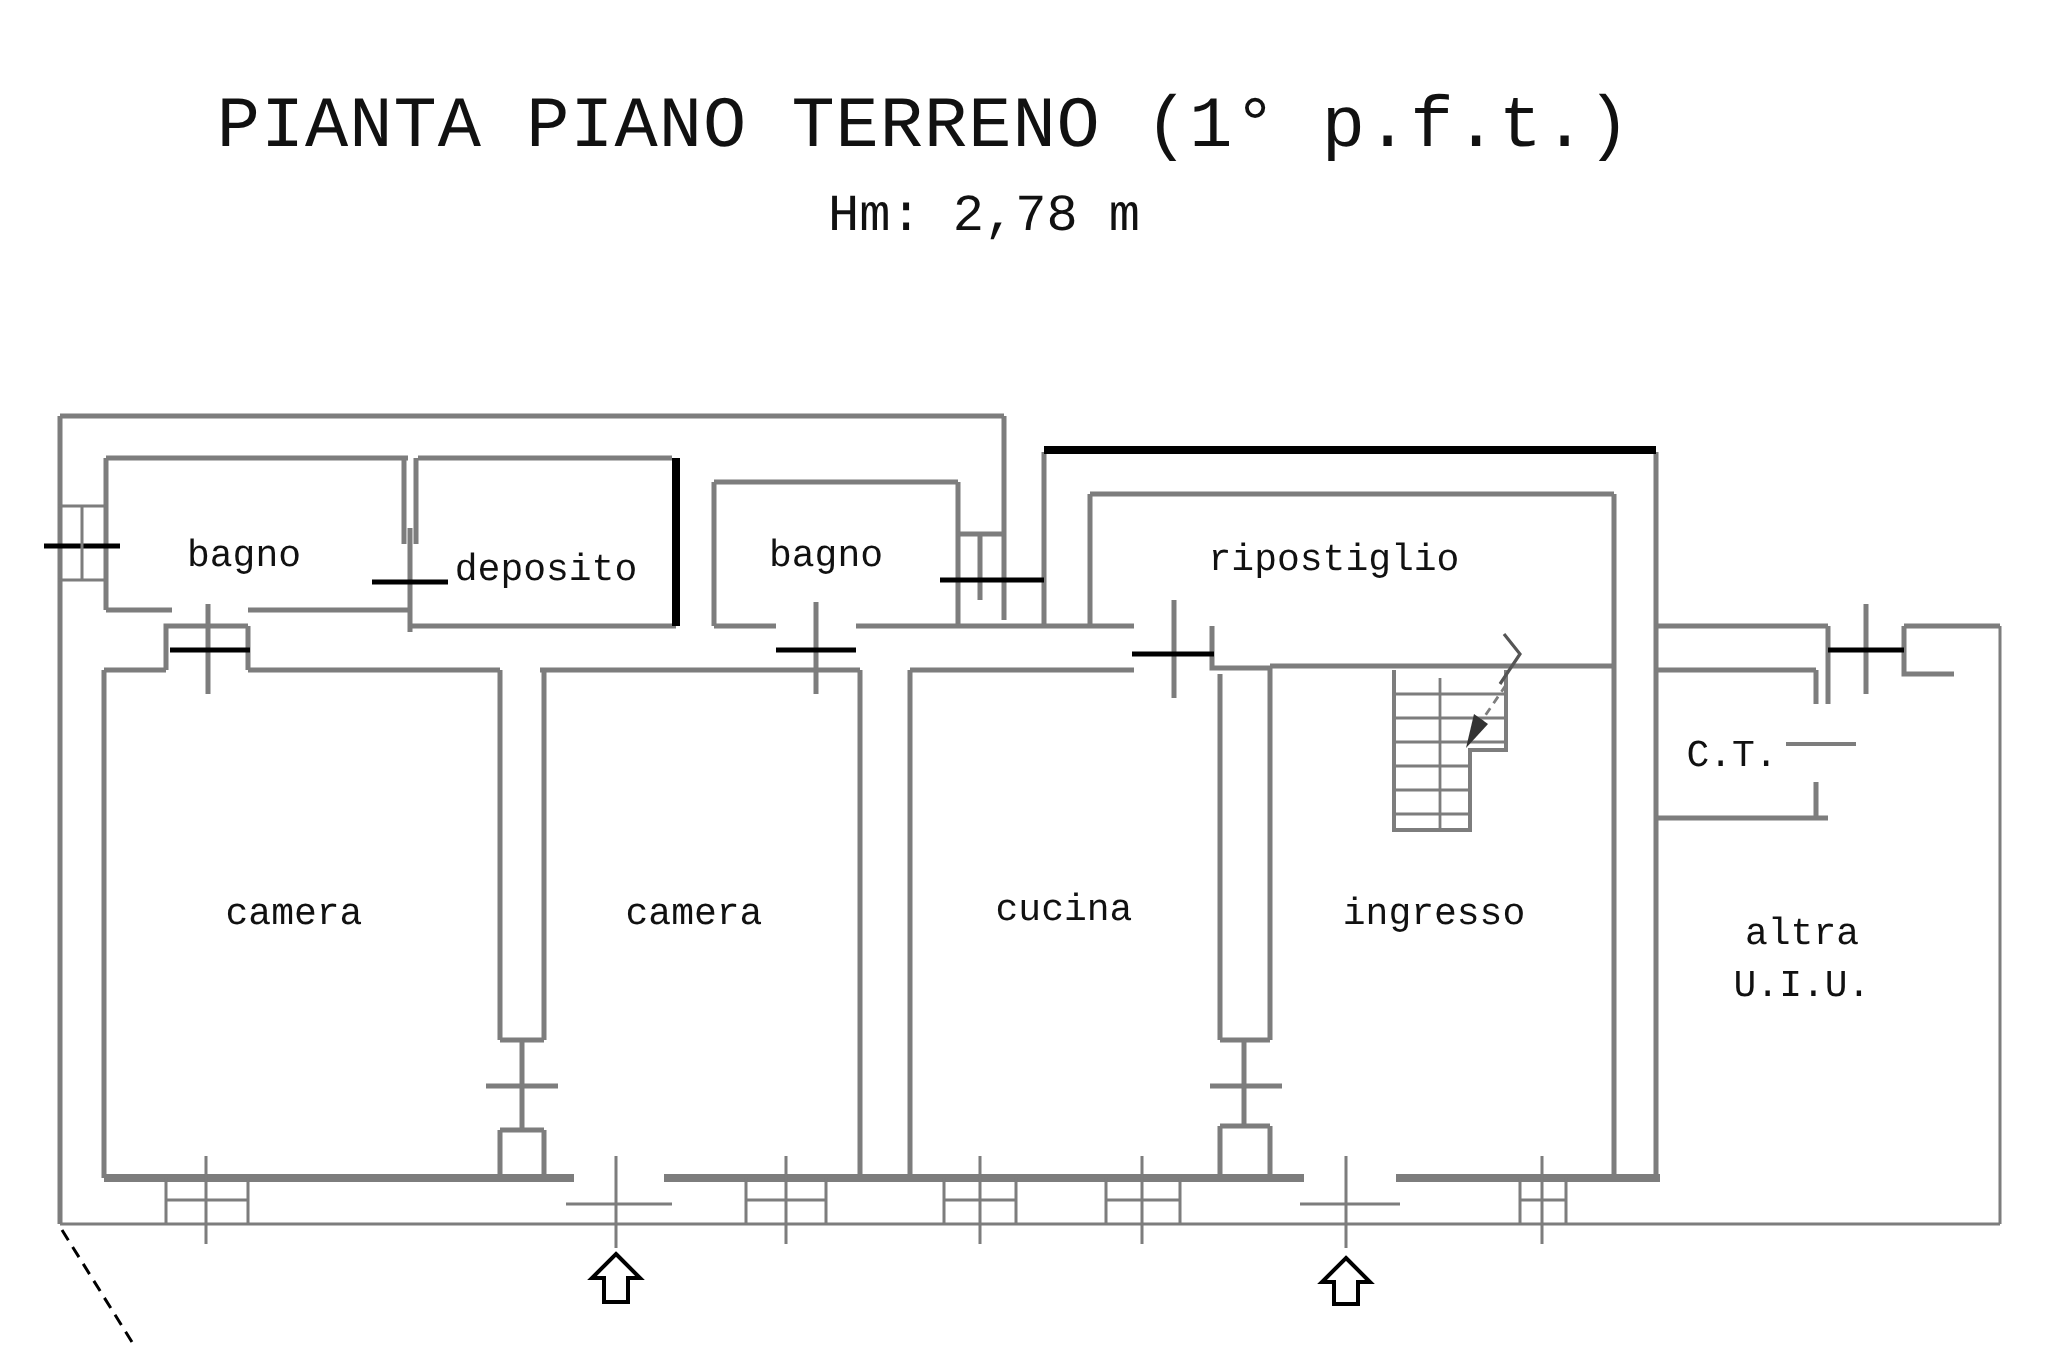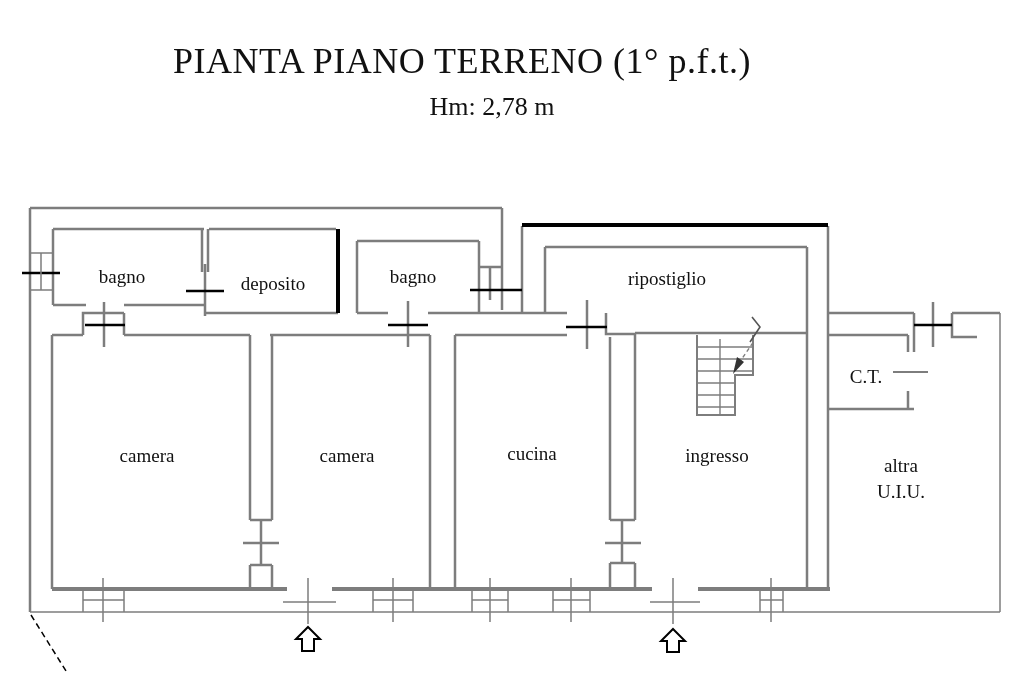--- a/index.html
+++ b/index.html
@@ -1,17 +1,17 @@
 <!DOCTYPE html>
 <html><head>
 <meta charset="utf-8">
 <style>
   html,body{margin:0;padding:0;background:#ffffff;}
   .page{position:relative;width:1024px;height:682px;background:#1d4ed8;overflow:hidden;
-        font-family:Liberation Serif, serif;}
+        font-family:Liberation Mono, monospace;}
   svg{display:block;}
   text{fill:#111111;}
   .title-text{font-size:36px;letter-spacing:0.5px;}
   .subtitle-text{font-size:26px;}
   .room-label{font-size:19px;}
 </style>
 </head>
 <body>
 
 <div class="page">

